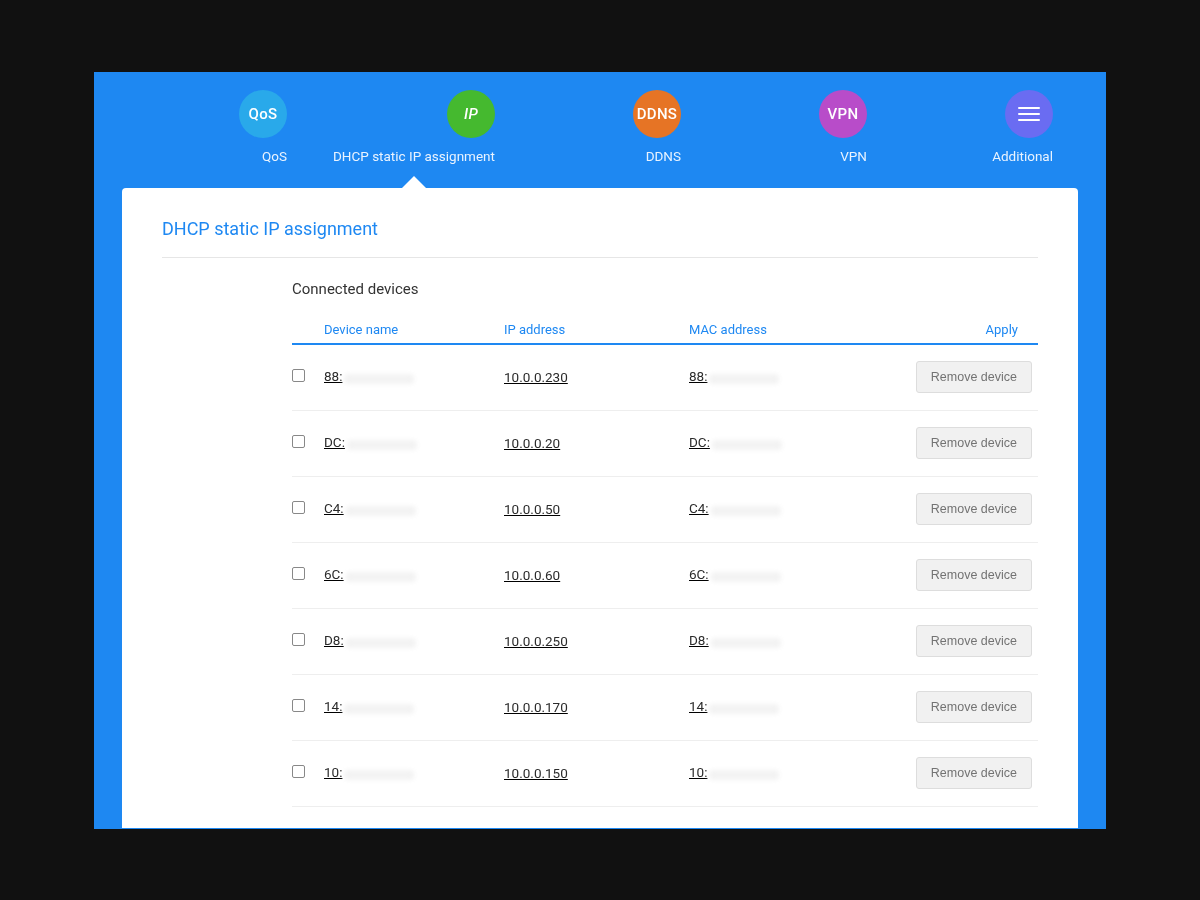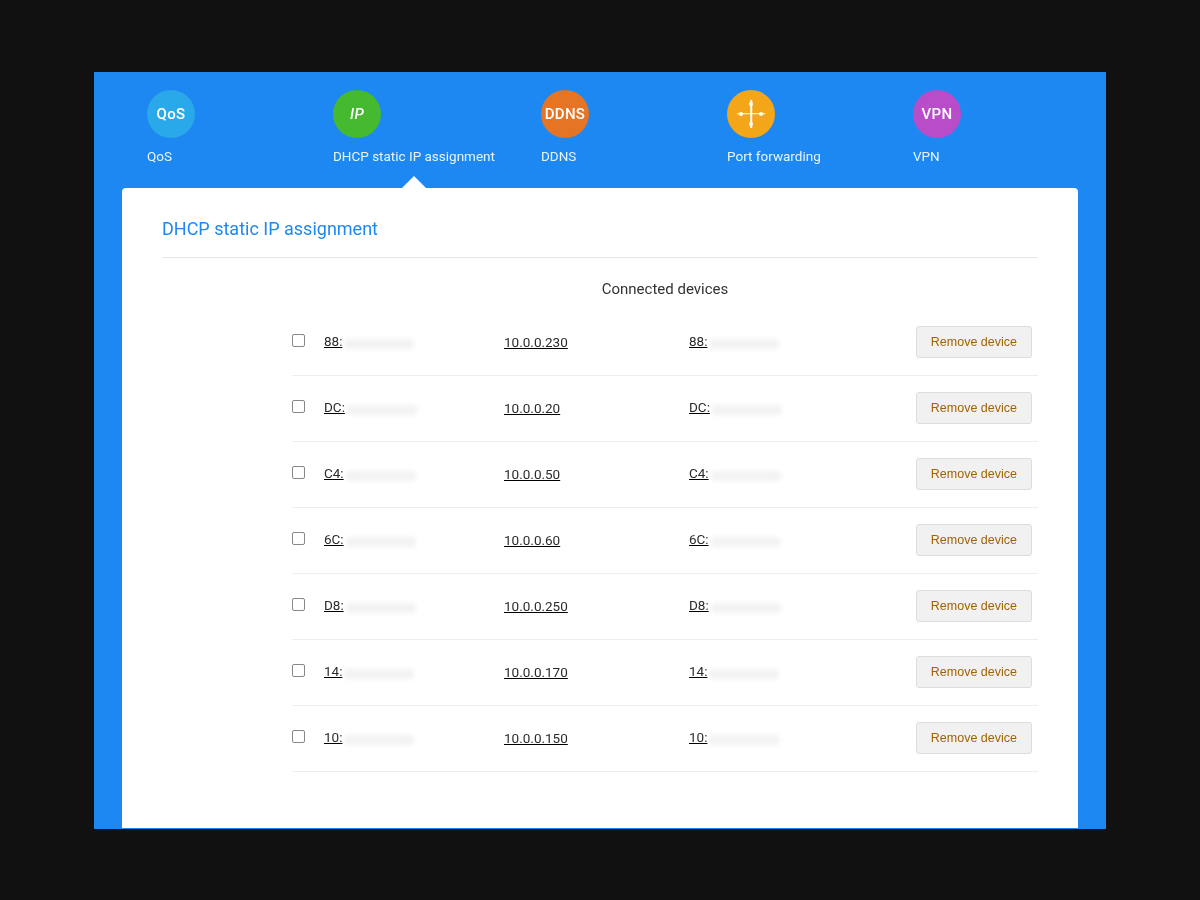--- a/index.html
+++ b/index.html
@@ -21,21 +21,21 @@
     overflow: hidden;
   }
   .nav {
     display: flex;
     justify-content: space-around;
     padding: 18px 30px 0 30px;
   }
   .nav-item {
     display: flex;
     flex-direction: column;
-    align-items: flex-start;
+    align-items: flex-end;
     gap: 10px;
     cursor: pointer;
     position: relative;
     min-width: 140px;
   }
   .nav-icon {
     width: 48px;
     height: 48px;
     border-radius: 50%;
     display: flex;
@@ -78,22 +78,21 @@
     padding-bottom: 18px;
     border-bottom: 1px solid #e6e6e6;
   }
   .content {
     padding: 22px 0 0 130px;
   }
   .section-title {
     color: #333;
     font-size: 15px;
     font-weight: 400;
-    margin-bottom: 12px;
-    text-align: center;
+    margin-bottom: 18px;
   }
   .table {
     width: 100%;
   }
   .thead {
     display: flex;
     border-bottom: 2px solid #1e88f2;
     padding: 6px 0;
   }
   .th {
@@ -138,21 +137,21 @@
     filter: blur(2px);
     margin-left: 2px;
     vertical-align: middle;
   }
   .btn-remove {
     background: #f1f1f1;
     border: 1px solid #ddd;
     border-radius: 3px;
     padding: 8px 14px;
     font-size: 12.5px;
-    color: #a16207;
+    color: #737373;
     cursor: pointer;
   }
   .col-apply-cell { flex: 1; text-align: right; padding-right: 6px; }
 
   
   .ic-qos  { background: #29a9ea; }
   .ic-ip   { background: #45b92f; font-style: italic; }
   .ic-ddns { background: #e67425; }
   .ic-port { background: #f2a618; }
   .ic-vpn  { background: #b84cc9; }
@@ -191,43 +190,49 @@
       </div>
       <div class="nav-item active">
         <div class="nav-icon ic-ip">IP</div>
         <div class="nav-label">DHCP static IP assignment</div>
       </div>
       <div class="nav-item">
         <div class="nav-icon ic-ddns">DDNS</div>
         <div class="nav-label">DDNS</div>
       </div>
       <div class="nav-item">
-        <div class="nav-icon ic-port">
-          <div class="portfwd">
-            <div class="dot" style="left: 2px; top: calc(50% - 2px);"></div>
-            <div class="dot" style="right: 2px; top: calc(50% - 2px);"></div>
-            <div class="dot" style="top: 2px; left: calc(50% - 2px);"></div>
-            <div class="dot" style="bottom: 2px; left: calc(50% - 2px);"></div>
+        <div class="nav-icon ic-vpn">VPN</div>
+        <div class="nav-label">VPN</div>
+      </div>
+      <div class="nav-item">
+        <div class="nav-icon ic-more">
+          <div class="hamburger">
+            <span></span>
+            <span></span>
+            <span></span>
           </div>
         </div>
-        <div class="nav-label">Port forwarding</div>
-      </div>
-      <div class="nav-item">
-        <div class="nav-icon ic-vpn">VPN</div>
-        <div class="nav-label">VPN</div>
+        <div class="nav-label">Additional</div>
       </div>
     </div>
 
   <div class="panel">
     <div class="panel-title">DHCP static IP assignment</div>
 
     <div class="content">
       <div class="section-title">Connected devices</div>
 
       <div class="table">
+        <div class="thead">
+          <div class="th col-chk"></div>
+          <div class="th col-name">Device name</div>
+          <div class="th col-ip">IP address</div>
+          <div class="th col-mac">MAC address</div>
+          <div class="th col-apply">Apply</div>
+        </div>
         <div id="tbody">
             <div class="row">
               <div class="cell col-chk"><span class="chk"></span></div>
               <div class="cell col-name"><span>88:</span><span class="obscured"></span></div>
               <div class="cell col-ip">10.0.0.230</div>
               <div class="cell col-mac"><span>88:</span><span class="obscured"></span></div>
               <div class="cell col-apply-cell"><button class="btn-remove">Remove device</button></div>
             </div>
             <div class="row">
               <div class="cell col-chk"><span class="chk"></span></div>

